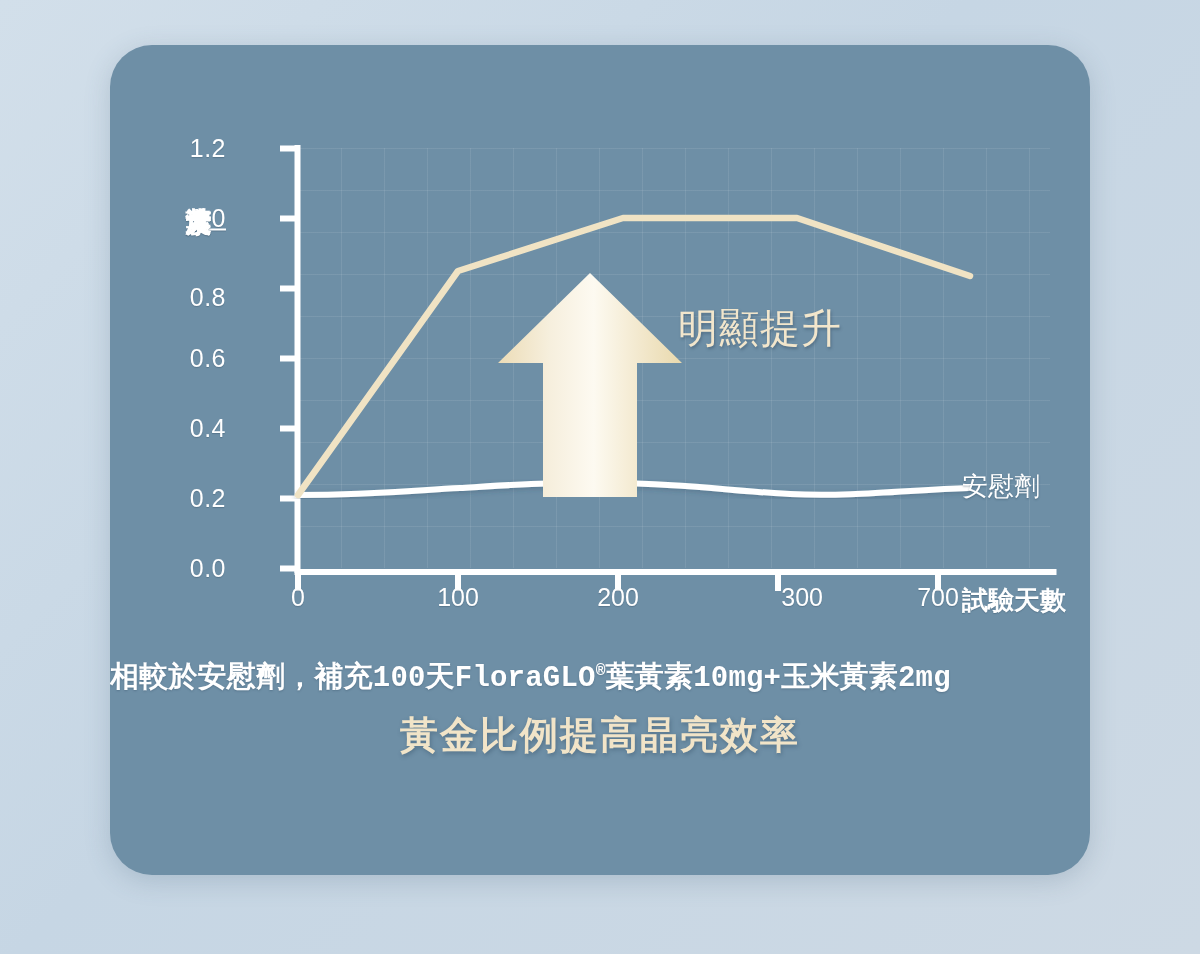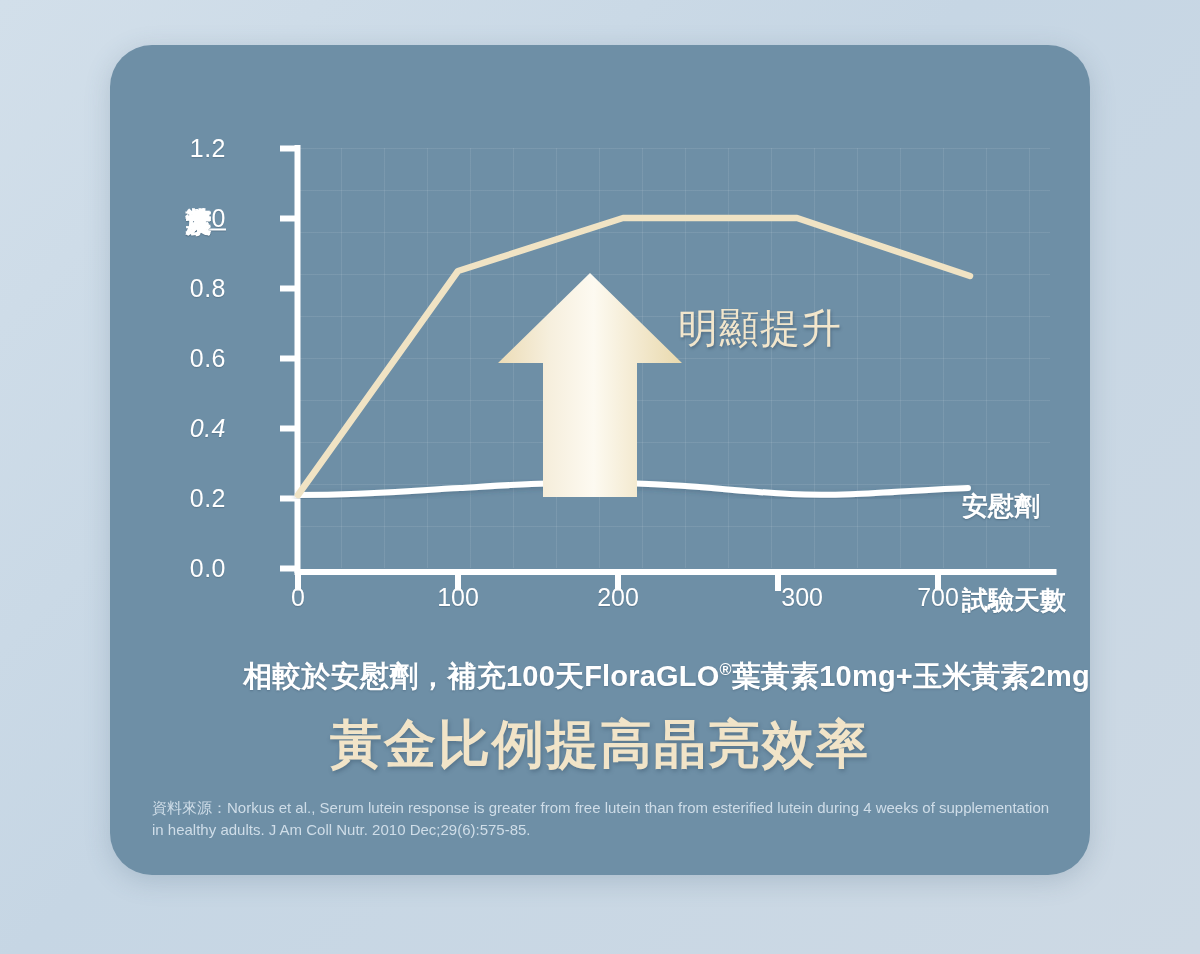--- a/index.html
+++ b/index.html
@@ -113,24 +113,24 @@
     font-size: 26px;
     font-weight: 700;
     white-space: nowrap;
     text-shadow: 0 1px 1px rgba(50,75,95,.35);
   }
 
   
   .series-label {
     position: absolute;
     left: 812px;
-    top: 444px;
+    top: 424px;
     color: #ffffff;
     font-size: 26px;
-    font-weight: 700;
+    font-weight: 400;
     white-space: nowrap;
     text-shadow: 0 1px 2px rgba(45,70,92,.45);
     text-align: center;
   }
 
   
   .callout {
     position: absolute;
     left: 528px;
     top: 260px;
@@ -142,41 +142,42 @@
     white-space: nowrap;
     text-shadow: 1px 2px 3px rgba(48,72,94,.45);
   }
 
   
   .caption-1 {
     position: absolute;
     left: 0;
     top: 612px;
     width: 980px;
-    text-align: right;
+    text-align: left;
     color: #ffffff;
     font-size: 29px;
     font-weight: 700;
     letter-spacing: .2px;
     white-space: nowrap;
     text-shadow: 0 1px 2px rgba(48,72,94,.35);
+    font-family: Liberation Mono, monospace;
   }
   .caption-1 sup {
     font-size: .56em;
     vertical-align: super;
   }
 
   .caption-2 {
     position: absolute;
     left: 0;
     top: 665px;
     width: 980px;
     text-align: center;
     color: #f1e4c8;
-    font-size: 52px;
+    font-size: 38px;
     font-weight: 700;
     letter-spacing: 2px;
     white-space: nowrap;
     text-shadow: 1px 2px 4px rgba(45,70,92,.4);
   }
 
   .source {
     position: absolute;
     left: 42px;
     top: 752px;
@@ -246,23 +247,23 @@
                    L 393,452
                    L 393,318
                    L 348,318 Z" fill="url(#arrowGrad)"></path>
         </g>
 
         <path d="M 148,450 L 308,226 L 473,173 L 647,173 L 820,231" fill="none" stroke="#f0e3c4" stroke-width="6.5" stroke-linecap="round" stroke-linejoin="round"></path>
       </svg>
 
       <div class="ytick" style="top:103px;">1.2</div>
       <div class="ytick" style="top:173px;text-decoration:underline;">1.0</div>
-      <div class="ytick" style="top:243px;">0.8</div>
+      <div class="ytick" style="top:252px;">0.8</div>
       <div class="ytick" style="top:313px;">0.6</div>
-      <div class="ytick" style="top:383px;font-style:italic;">0.4</div>
+      <div class="ytick" style="top:383px;">0.4</div>
       <div class="ytick" style="top:453px;">0.2</div>
       <div class="ytick" style="top:523px;">0.0</div>
 
       <div class="xtick" style="left:148px;">0</div>
       <div class="xtick" style="left:308px;">100</div>
       <div class="xtick" style="left:468px;">200</div>
       <div class="xtick" style="left:628px;text-align:right;">300</div>
       <div class="xtick" style="left:788px;">700</div>
 
       <div class="ylabel">葉黃素濃度</div>
@@ -273,16 +274,15 @@
       <div class="callout">
         <div>明顯提升</div>
       </div>
 
     </div>
 
     <div class="caption-1"><span>相較於安慰劑，補充100天FloraGLO</span><sup>®</sup><span>葉黃素10mg+玉米黃素2mg</span></div>
 
     <div class="caption-2">黃金比例提高晶亮效率</div>
 
-    <div class="source"><span class="src-label">資料來源：</span><span>Norkus et al., Serum lutein response is greater from free lutein than from esterified lutein during 4 weeks of supplementation in healthy adults. J Am Coll Nutr. 2010 Dec;29(6):575-85.</span></div>
 
   </div>
 </div>
 
 </body></html>

